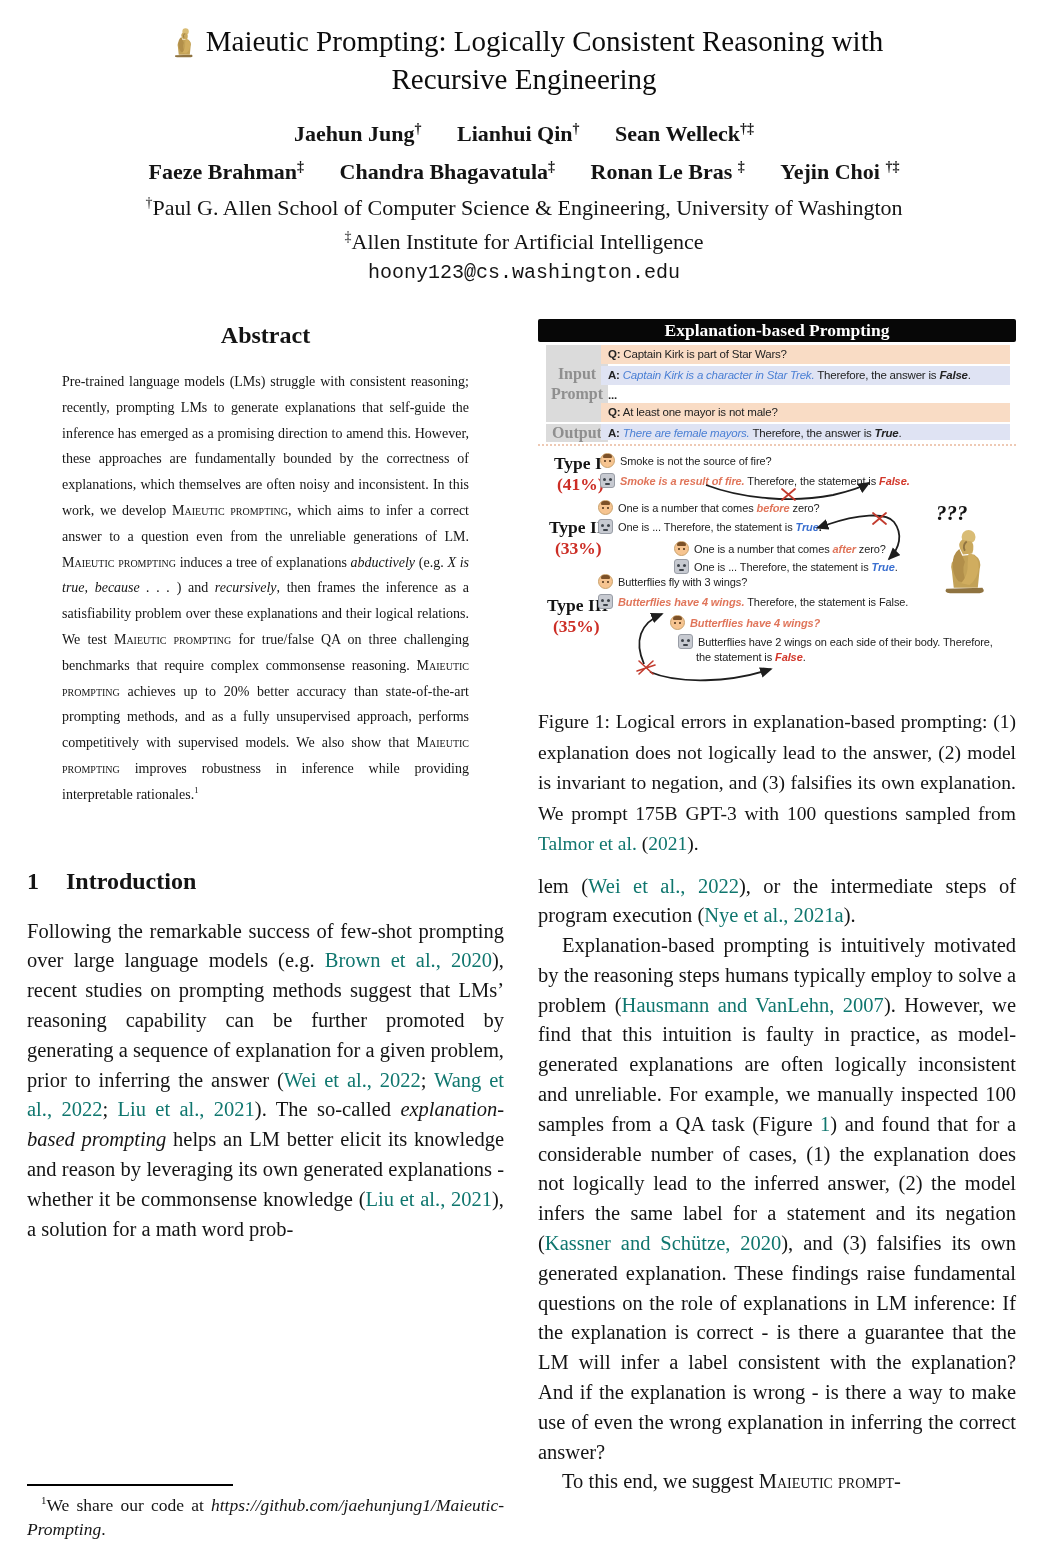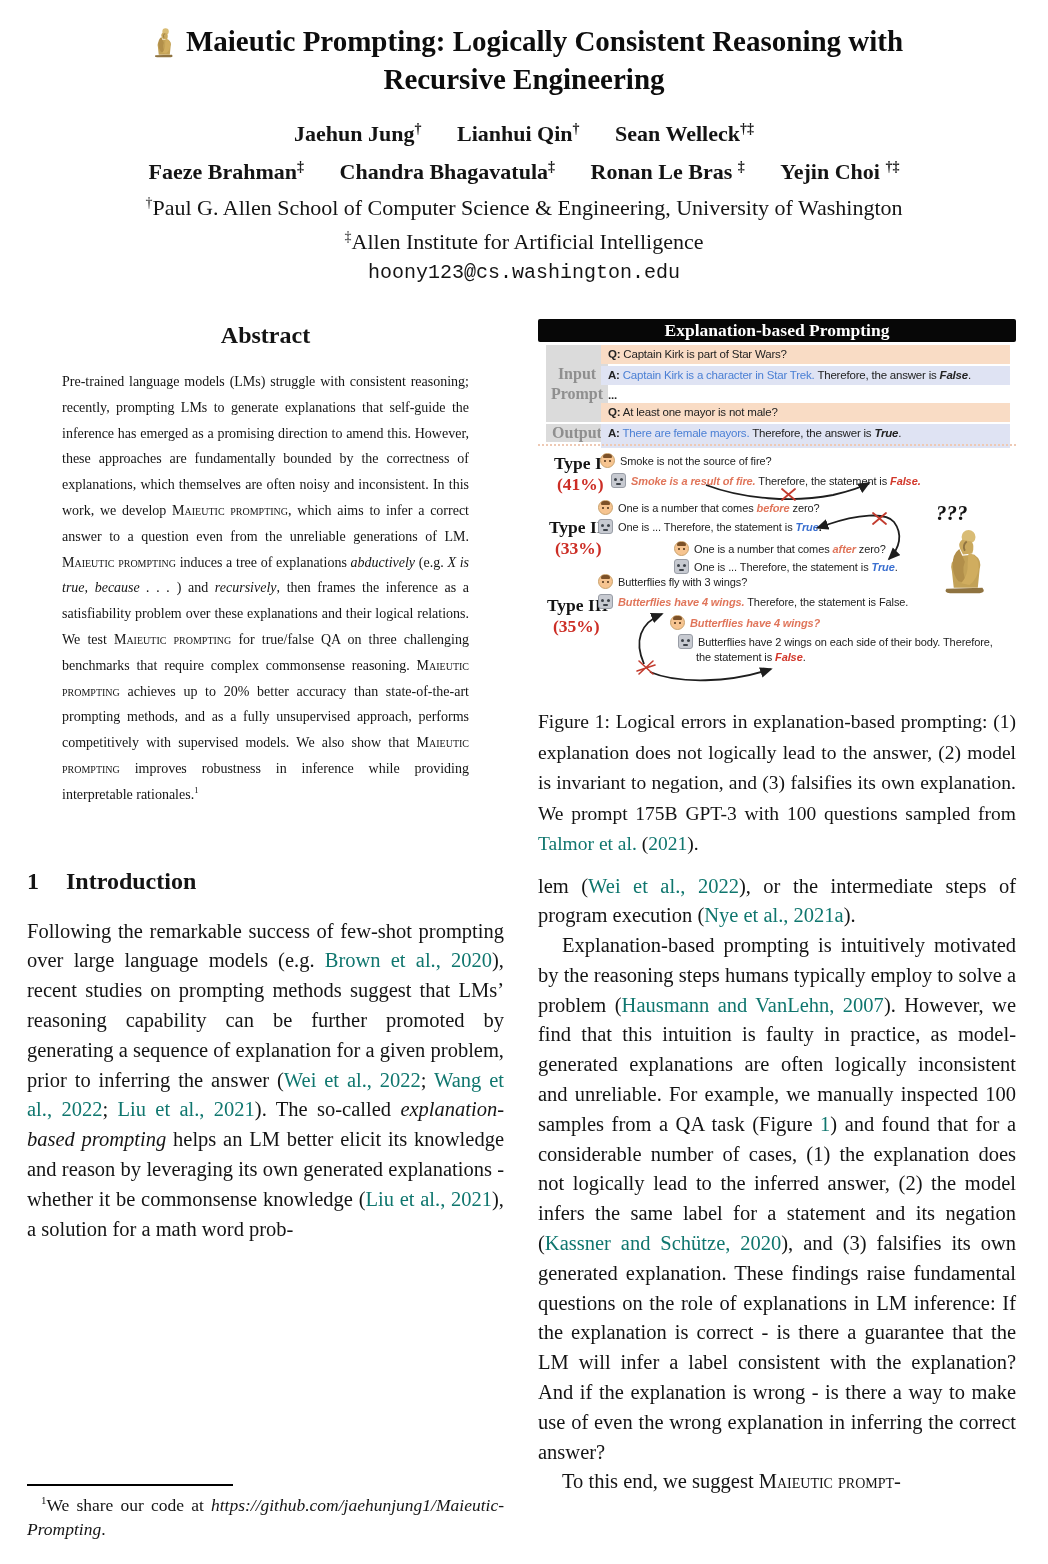--- a/index.html
+++ b/index.html
@@ -1,20 +1,20 @@
 <!DOCTYPE html>
 <html><head>
 <meta charset="utf-8">
 <style>
   html,body{margin:0;padding:0}
   body{width:1048px;height:1564px;background:#fff;color:#141414;
        font-family:"Liberation Serif",serif;overflow:hidden;position:relative}
 
   
-  .title{margin-top:22px;text-align:center;font-weight:bold;font-size:29px;line-height:38px;color:#0d0d0d}
+  .title{margin-top:22px;text-align:center;font-weight:normal;font-size:29px;line-height:38px;color:#0d0d0d}
   .statue-sm{width:36px;height:34px;vertical-align:-8px;margin-right:5px}
   .authors{margin-top:15px;text-align:center;font-size:22px;font-weight:bold;line-height:32px}
   .author{margin:0 15px;white-space:nowrap}
   .asup{font-size:14px;vertical-align:super}
   .affil{text-align:center;font-size:22px;line-height:29px}
   .email{margin-top:5px;text-align:center;font-family:"Liberation Mono","DejaVu Sans Mono",monospace;font-size:20px}
 
   
   .col-left{position:absolute;left:27px;top:318px;width:477px}
   .col-right{position:absolute;left:538px;top:315px;width:478px}
@@ -28,21 +28,21 @@
   .fn-rule{width:206px;border-top:2px solid #000;margin:0 0 7px}
   .footnote{font-size:17.5px;line-height:24px;text-indent:14px;text-align:justify}
 
   
   .seg.b{font-weight:bold}
   .seg.i{font-style:italic}
   .seg.bi{font-weight:bold;font-style:italic}
   .seg.sc{font-variant:small-caps}
   .seg.sup{font-size:0.62em;vertical-align:super;line-height:0}
   .seg.link{color:#0f766e}
-  .seg.blue-i{color:#4a7fd4;}
+  .seg.blue-i{color:#4a7fd4;font-style:italic}
   .seg.blue-bi{color:#3a6fd0;font-style:italic;font-weight:bold}
   .seg.salmon-bi{color:#e0755a;font-style:italic;font-weight:bold}
   .seg.red-bi{color:#d2372a;font-style:italic;font-weight:bold}
 
   
   .figure{position:relative;height:382px;font-family:"Liberation Sans",sans-serif}
   .fig-banner{position:absolute;left:0;top:4px;width:100%;height:23px;background:#070707;color:#fff;
               font-family:"Liberation Serif",serif;font-weight:bold;font-size:17.5px;line-height:23px;
               text-align:center;border-radius:2px}
   .fig-row{position:absolute;left:63px;width:409px;box-sizing:border-box;padding:2px 7px;
@@ -146,28 +146,28 @@
     <div class="fig-label lbl-input">
       <div>Input</div>
       <div>Prompt</div>
     </div>
     <div class="fig-label lbl-output">Output</div>
 
     <div class="fig-row row-q" style="top:30px;height:19px"><span class="seg b">Q:</span><span> Captain Kirk is part of Star Wars?</span></div>
     <div class="fig-row row-a" style="top:51px;height:19px"><span class="seg b">A:</span><span> </span><span class="seg blue-i">Captain Kirk is a character in Star Trek.</span><span> Therefore, the answer is </span><span class="seg bi">False</span><span>.</span></div>
     <div class="fig-row" style="top:73px;height:13px;line-height:10px"><span class="seg b">...</span></div>
     <div class="fig-row row-q" style="top:88px;height:19px"><span class="seg b">Q:</span><span> At least one mayor is not male?</span></div>
-    <div class="fig-row row-a" style="top:109px;height:24px"><span class="seg b">A:</span><span> </span><span class="seg blue-i">There are female mayors.</span><span> Therefore, the answer is </span><span class="seg bi">True</span><span>.</span></div>
+    <div class="fig-row row-a" style="top:109px;height:16px"><span class="seg b">A:</span><span> </span><span class="seg blue-i">There are female mayors.</span><span> Therefore, the answer is </span><span class="seg bi">True</span><span>.</span></div>
 
     <div class="fig-dashed"></div>
 
     <div class="type-label" style="left:16px;top:138px">Type I</div>
     <div class="type-pct" style="left:19px;top:159px">(41%)</div>
     <div class="fig-line" style="left:62px;top:138px"><span class="face"></span><span><span>Smoke is not the source of fire?</span></span></div>
-    <div class="fig-line" style="left:73px;top:158px"><span class="robot"></span><span><span class="seg salmon-bi">Smoke is a result of fire.</span><span> Therefore, the statement is </span><span class="seg red-bi">False.</span></span></div>
+    <div class="fig-line" style="left:62px;top:158px"><span class="robot"></span><span><span class="seg salmon-bi">Smoke is a result of fire.</span><span> Therefore, the statement is </span><span class="seg red-bi">False.</span></span></div>
 
     <div class="type-label" style="left:11px;top:202px">Type II</div>
     <div class="type-pct" style="left:17px;top:223px">(33%)</div>
     <div class="fig-line" style="left:60px;top:185px"><span class="face"></span><span><span>One is a number that comes </span><span class="seg salmon-bi">before</span><span> zero?</span></span></div>
     <div class="fig-line" style="left:60px;top:204px"><span class="robot"></span><span><span>One is ... Therefore, the statement is </span><span class="seg blue-bi">True</span><span class="seg b">.</span></span></div>
     <div class="fig-line" style="left:136px;top:226px"><span class="face"></span><span><span>One is a number that comes </span><span class="seg salmon-bi">after</span><span> zero?</span></span></div>
     <div class="fig-line" style="left:136px;top:244px"><span class="robot"></span><span><span>One is ... Therefore, the statement is </span><span class="seg blue-bi">True</span><span>.</span></span></div>
     <div class="qqq">???</div>
     <svg class="statue-big" viewBox="0 0 80 80">
         <use href="#thinker"></use>

